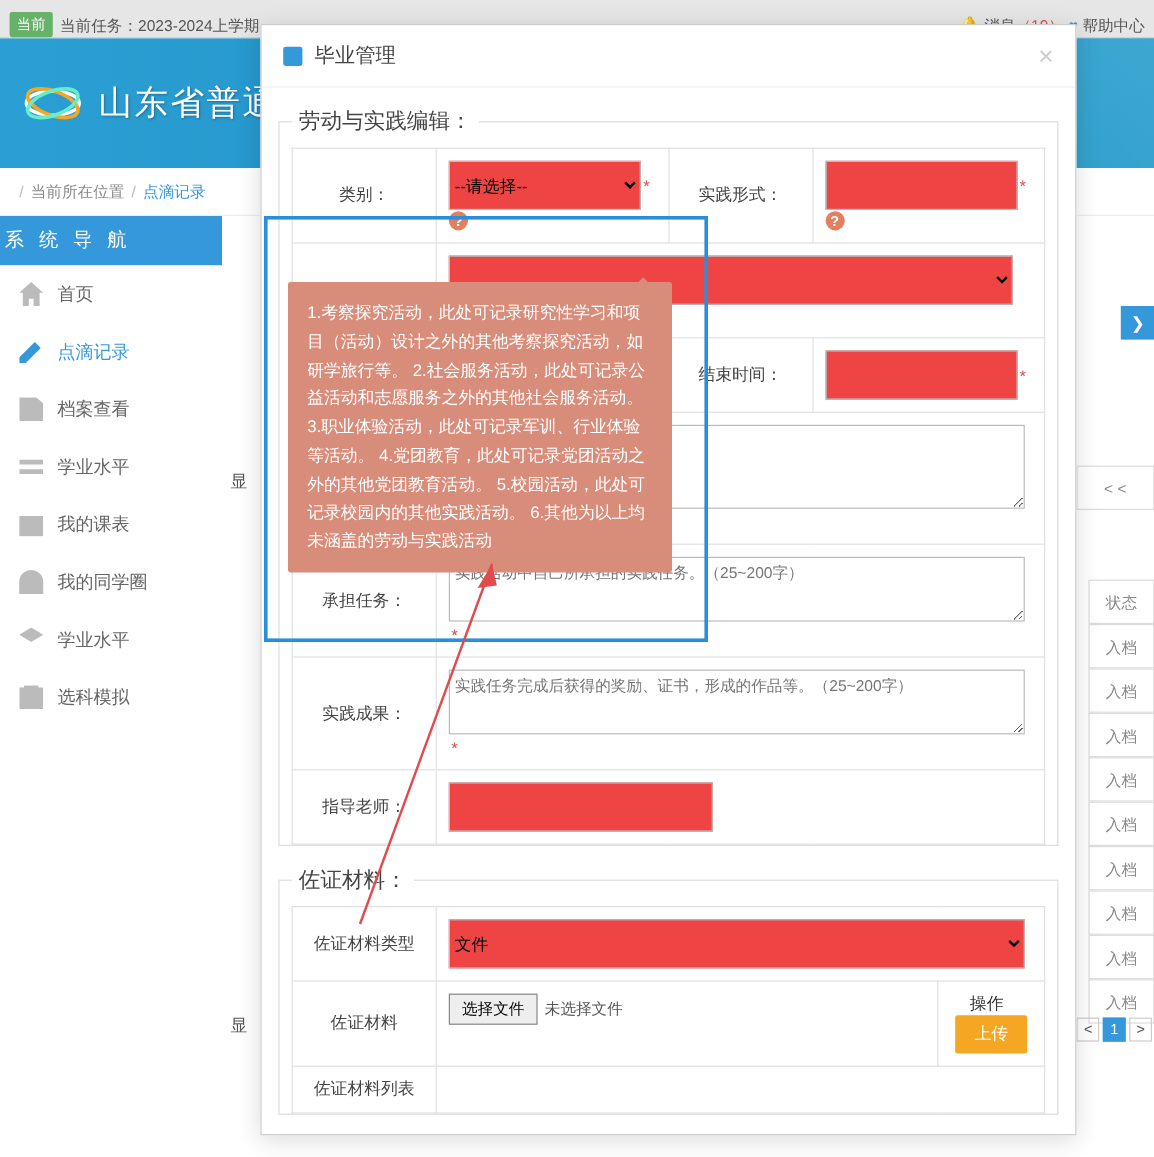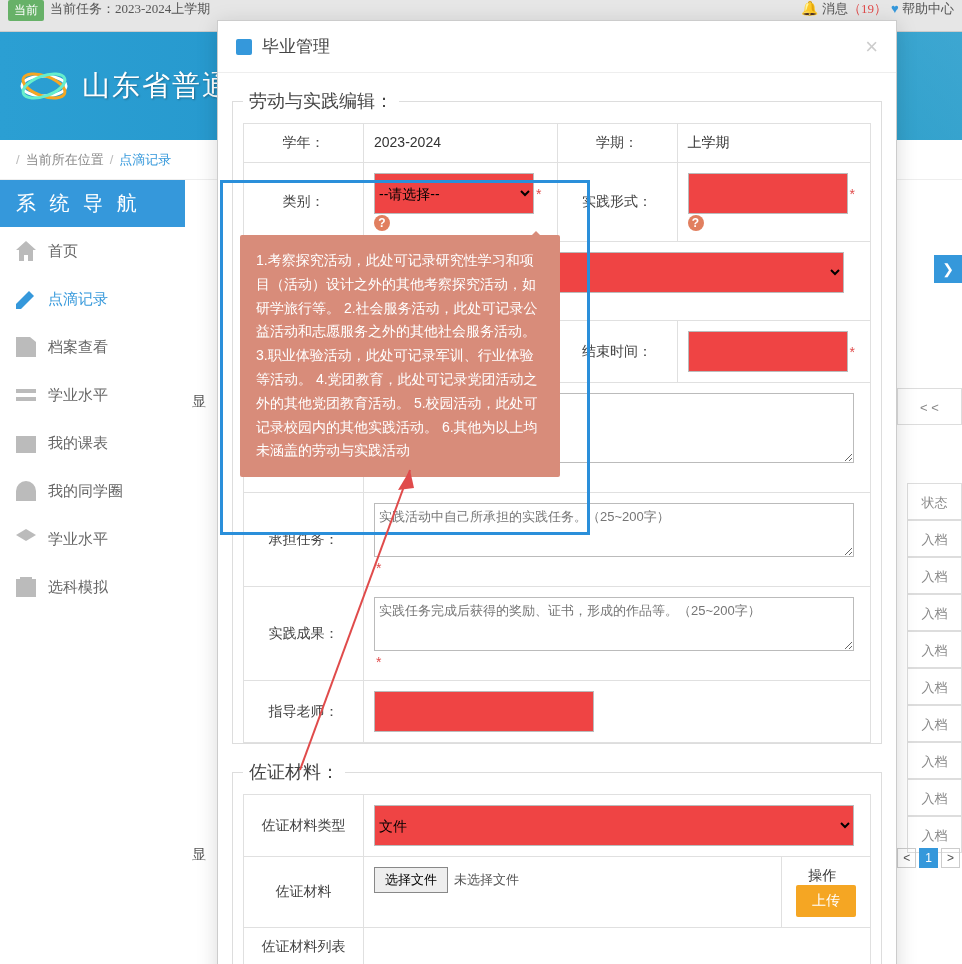--- a/index.html
+++ b/index.html
@@ -1,40 +1,40 @@
 <!DOCTYPE html>
 <html><head>
 <meta charset="utf-8">
 <style>
 * { box-sizing: border-box; margin: 0; padding: 0; }
 body { font-family: "Microsoft YaHei", Arial, sans-serif; font-size: 14px; color: #333; background: #fff; width: 962px; height: 964px; overflow: hidden; position: relative; }
 
 
-.topbar { height: 32px; background: #e6e6e6; display: flex; align-items: flex-start; padding: 0 8px; border-bottom: 1px solid #ccc; font-family: Liberation Serif, serif; }
+.topbar { height: 32px; background: #e6e6e6; display: flex; align-items: flex-end; padding: 0 8px; border-bottom: 1px solid #ccc; }
 .topbar .tag { background: #67b168; color: #fff; padding: 2px 6px; font-size: 12px; border-radius: 2px; }
 .topbar .task { color: #555; margin-left: 6px; font-size: 13px; }
 .topbar .spacer { flex: 1; }
 .topbar .right { display: flex; gap: 4px; align-items: center; color: #555; font-size: 13px; }
 .topbar .bell { color: #3598db; font-size: 14px; }
 .topbar .count { color: #e04b4b; }
 .topbar .heart { color: #3598db; }
 
 
 .banner { height: 108px; background: linear-gradient(90deg,#2b9fd3,#1a88c0); position: relative; overflow: hidden; display: flex; align-items: center; padding-left: 20px; color: #fff; }
 .banner h1 { font-size: 28px; margin-left: 14px; text-shadow: 1px 1px 2px rgba(0,0,0,.3); letter-spacing: 2px; font-weight: normal; }
 .banner-deco { position:absolute; right:0; top:0; width:200px; height:108px; background: linear-gradient(45deg,#3ac,#5bd); opacity:.6; }
 
 
 .breadcrumb { display:flex;align-items:center; height:40px; padding:0 10px; color:#888; border-bottom:1px solid #eee; background:#fff; font-size:13px;}
 .breadcrumb .sep { margin:0 6px; color:#bbb; }
 .breadcrumb a { color:#3598db; text-decoration:none; }
 
 
 .sidebar { position:absolute; left:0; top:180px; width:185px; background:#fff; }
-.sidebar .title { background:#3598db; color:#fff; padding:10px 16px; font-size:20px; letter-spacing:4px; }
+.sidebar .title { background:#3598db; color:#fff; padding:10px 4px; font-size:16px; letter-spacing:4px; }
 .sidebar ul { list-style:none;font-family:Liberation Serif, serif; }
 .sidebar li { display:flex; align-items:center; padding:14px 16px; font-size:15px; color:#666; cursor:pointer; gap:12px; }
 .sidebar li.active { color:#3598db; }
 .sb-ico { width:20px;height:20px;display:inline-block; background:#bbb; }
 .sidebar li.active .sb-ico { background:#3598db; }
 .ico-home { clip-path: polygon(50% 0,100% 45%,85% 45%,85% 100%,60% 100%,60% 70%,40% 70%,40% 100%,15% 100%,15% 45%,0 45%); }
 .ico-edit { clip-path: polygon(0 75%,65% 10%,90% 35%,25% 100%,0 100%); }
 .ico-file { clip-path: polygon(0 0,70% 0,100% 25%,100% 100%,0 100%); }
 .ico-level { clip-path: polygon(0 20%,100% 20%,100% 40%,0 40%,0 60%,100% 60%,100% 80%,0 80%); }
 .ico-cal { clip-path: polygon(0 15%,100% 15%,100% 100%,0 100%); }
@@ -192,26 +192,20 @@
   <div class="modal-hd">
     <span class="mico"></span>
     <h3>毕业管理</h3>
     <span class="close">×</span>
   </div>
 
   <fieldset class="fieldset">
     <legend>劳动与实践编辑：</legend>
     <table class="tbl">
       <tbody>
-          <tr>
-        <td class="lbl">学年：</td>
-        <td class="val">2023-2024</td>
-        <td class="lbl">学期：</td>
-        <td class="val">上学期</td>
-      </tr>
       <tr>
         <td class="lbl">类别：</td>
         <td class="val"><select><option>--请选择--</option></select><span class="req">*</span><span class="help">?</span></td>
         <td class="lbl">实践形式：</td>
         <td class="val"><input type="text" style=""><span class="req">*</span><span class="help">?</span></td>
       </tr>
       <tr>
         <td class="lbl"></td>
         <td class="val" colspan="3"><select class="wide" style="width:470px"></select> &nbsp;<span class="help">?</span></td>
       </tr>

